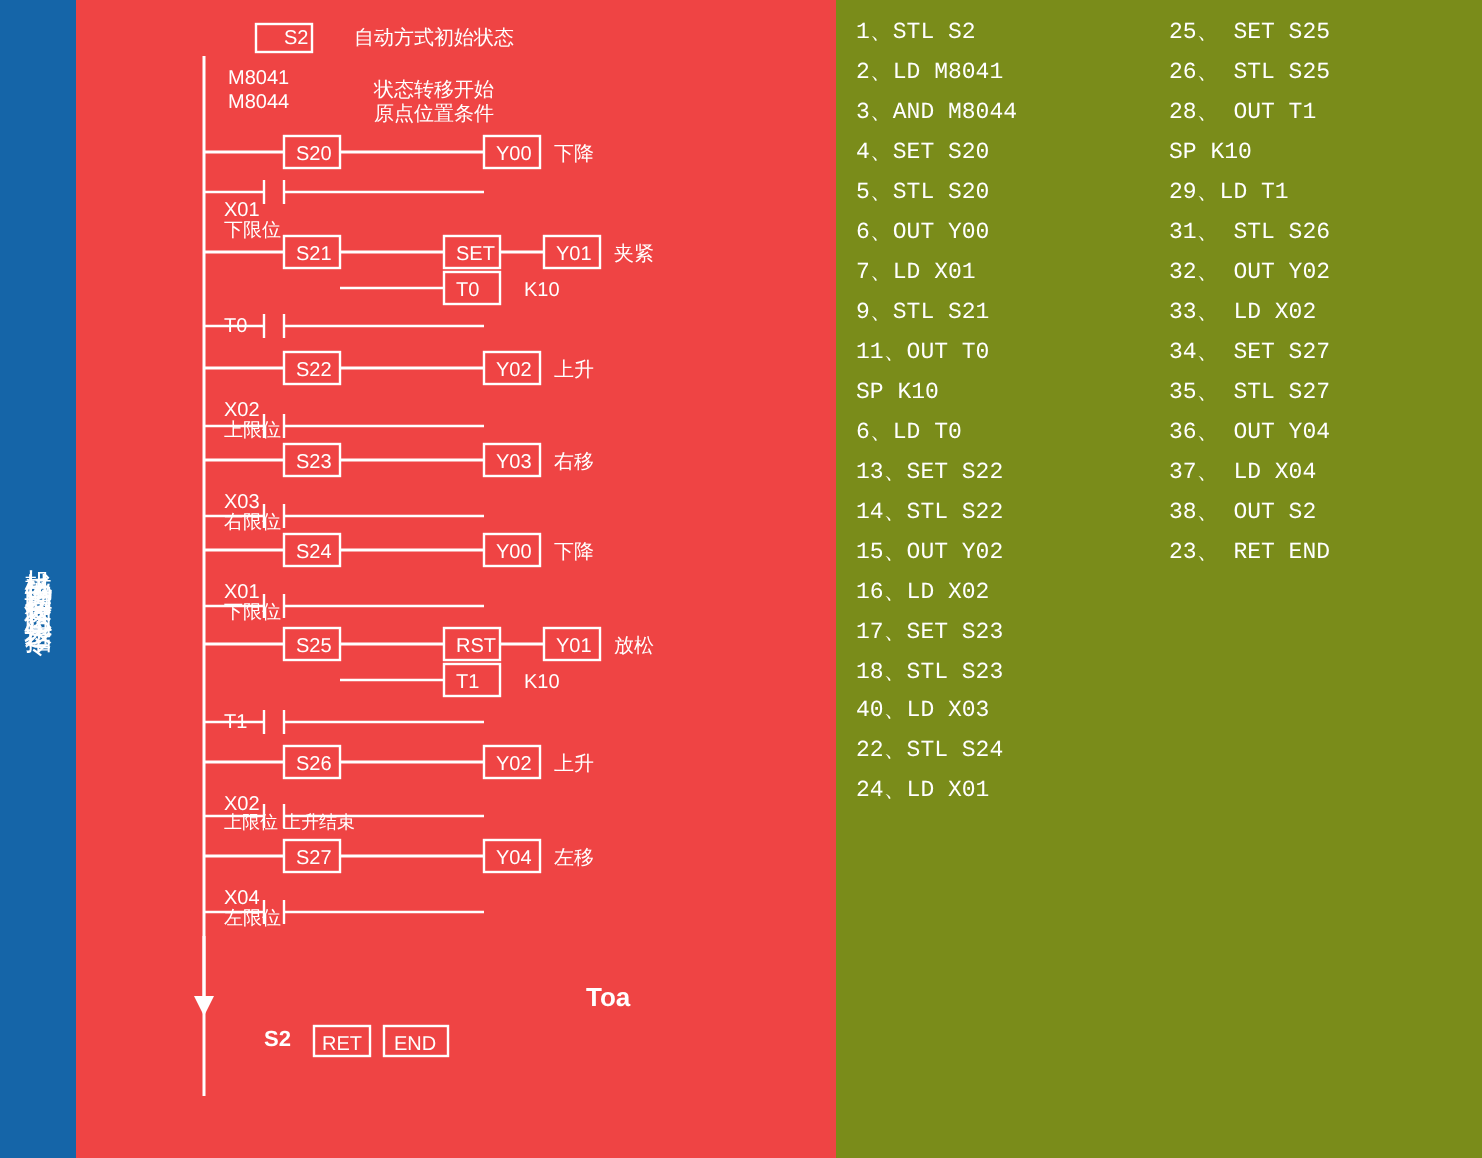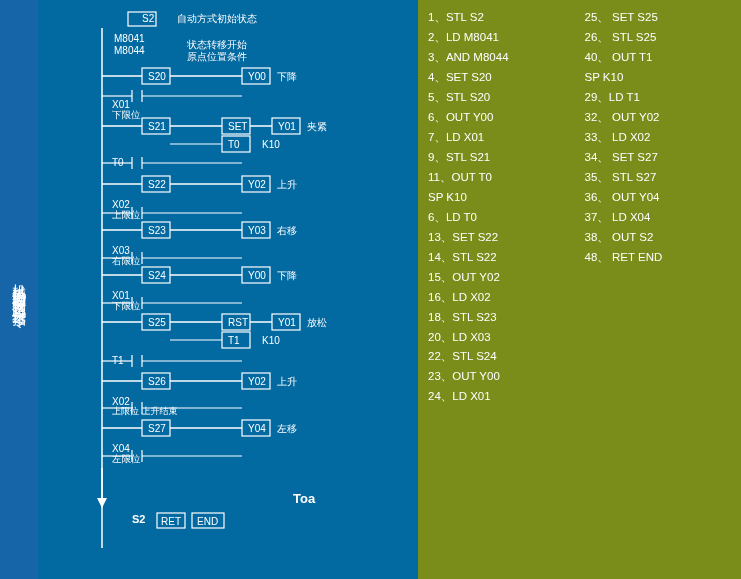--- a/index.html
+++ b/index.html
@@ -24,21 +24,21 @@
       color: #fff;
       font-size: 14px;
       writing-mode: vertical-rl;
       text-orientation: upright;
       letter-spacing: 2px;
       line-height: 1.4;
     }
 
     
     .diagram-area {
-      background: #0369a1;
+      background: #ef4444;
       width: 380px;
       flex-shrink: 0;
       position: relative;
       padding: 8px 4px;
       overflow: hidden;
     }
 
     
     .code-area {
       background: #7a8c1a;
@@ -56,21 +56,21 @@
     .code-col {
       flex: 1;
       display: flex;
       flex-direction: column;
       gap: 1px;
     }
 
     .code-line {
       color: #fff;
       font-size: 11.5px;
-      font-family: Liberation Sans, sans-serif;
+      font-family: Liberation Mono, monospace;
       white-space: nowrap;
       line-height: 1.65;
     }
 
     .diagram-svg-container {
       width: 376px;
       height: 563px;
       position: relative;
     }
 
@@ -262,35 +262,36 @@
         <div class="code-line">6、OUT  Y00</div>
         <div class="code-line">7、LD   X01</div>
         <div class="code-line">9、STL  S21</div>
         <div class="code-line">11、OUT  T0</div>
         <div class="code-line">    SP K10</div>
         <div class="code-line">6、LD   T0</div>
         <div class="code-line">13、SET  S22</div>
         <div class="code-line">14、STL  S22</div>
         <div class="code-line">15、OUT  Y02</div>
         <div class="code-line">16、LD   X02</div>
+        <div class="code-line">17、SET  S23</div>
         <div class="code-line">18、STL  S23</div>
-        <div class="code-line">20、LD   X03</div>
+        <div class="code-line">40、LD   X03</div>
         <div class="code-line">22、STL  S24</div>
-        <div class="code-line">23、OUT  Y00</div>
         <div class="code-line">24、LD   X01</div>
       </div>
     <div class="code-col" id="col2">
         <div class="code-line">25、 SET  S25</div>
         <div class="code-line">26、 STL  S25</div>
-        <div class="code-line">40、 OUT  T1</div>
+        <div class="code-line">28、 OUT  T1</div>
         <div class="code-line">     SP K10</div>
         <div class="code-line">29、LD   T1</div>
+        <div class="code-line">31、 STL  S26</div>
         <div class="code-line">32、 OUT  Y02</div>
         <div class="code-line">33、 LD   X02</div>
         <div class="code-line">34、 SET  S27</div>
         <div class="code-line">35、 STL  S27</div>
         <div class="code-line">36、 OUT  Y04</div>
         <div class="code-line">37、 LD   X04</div>
         <div class="code-line">38、 OUT  S2</div>
-        <div class="code-line">48、 RET  END</div>
+        <div class="code-line">23、 RET  END</div>
       </div>
   </div>
 </div>
 
 </body></html>

